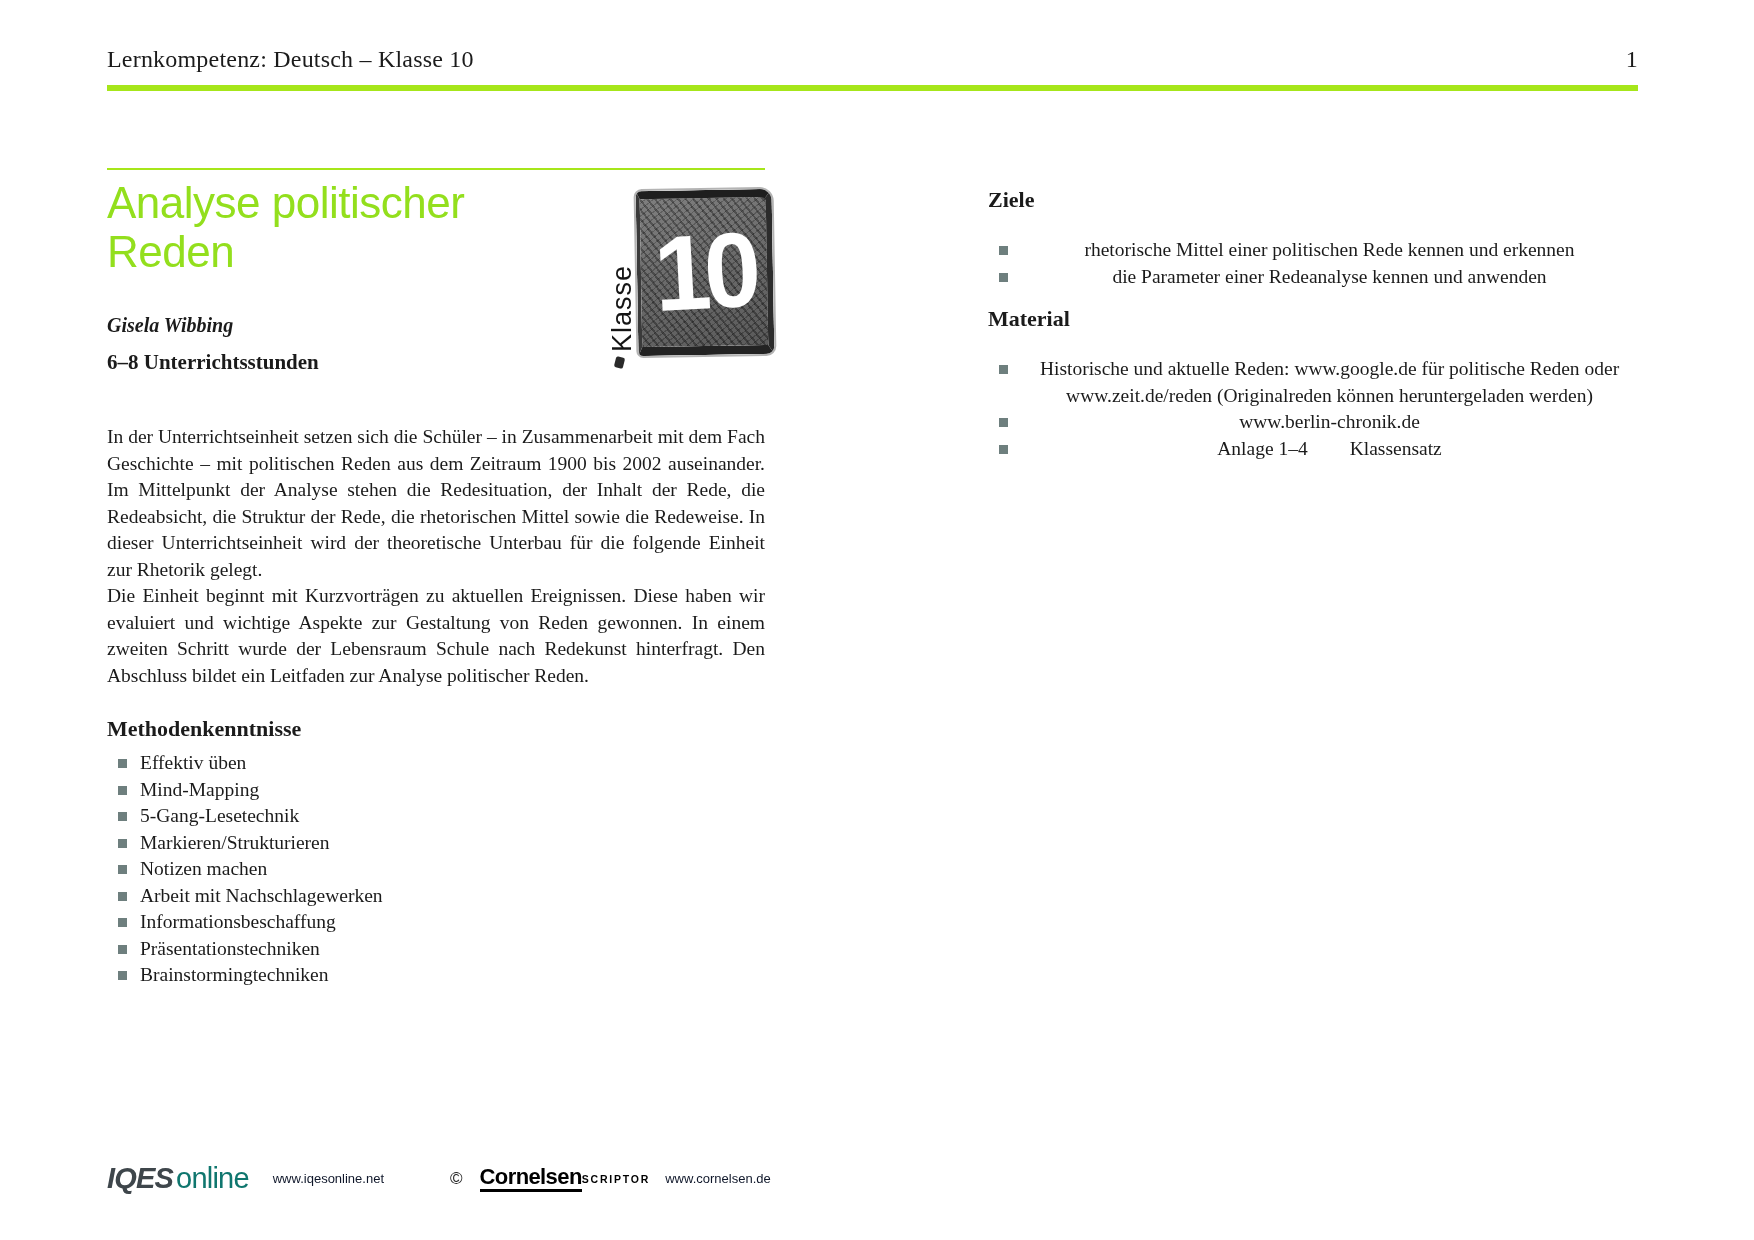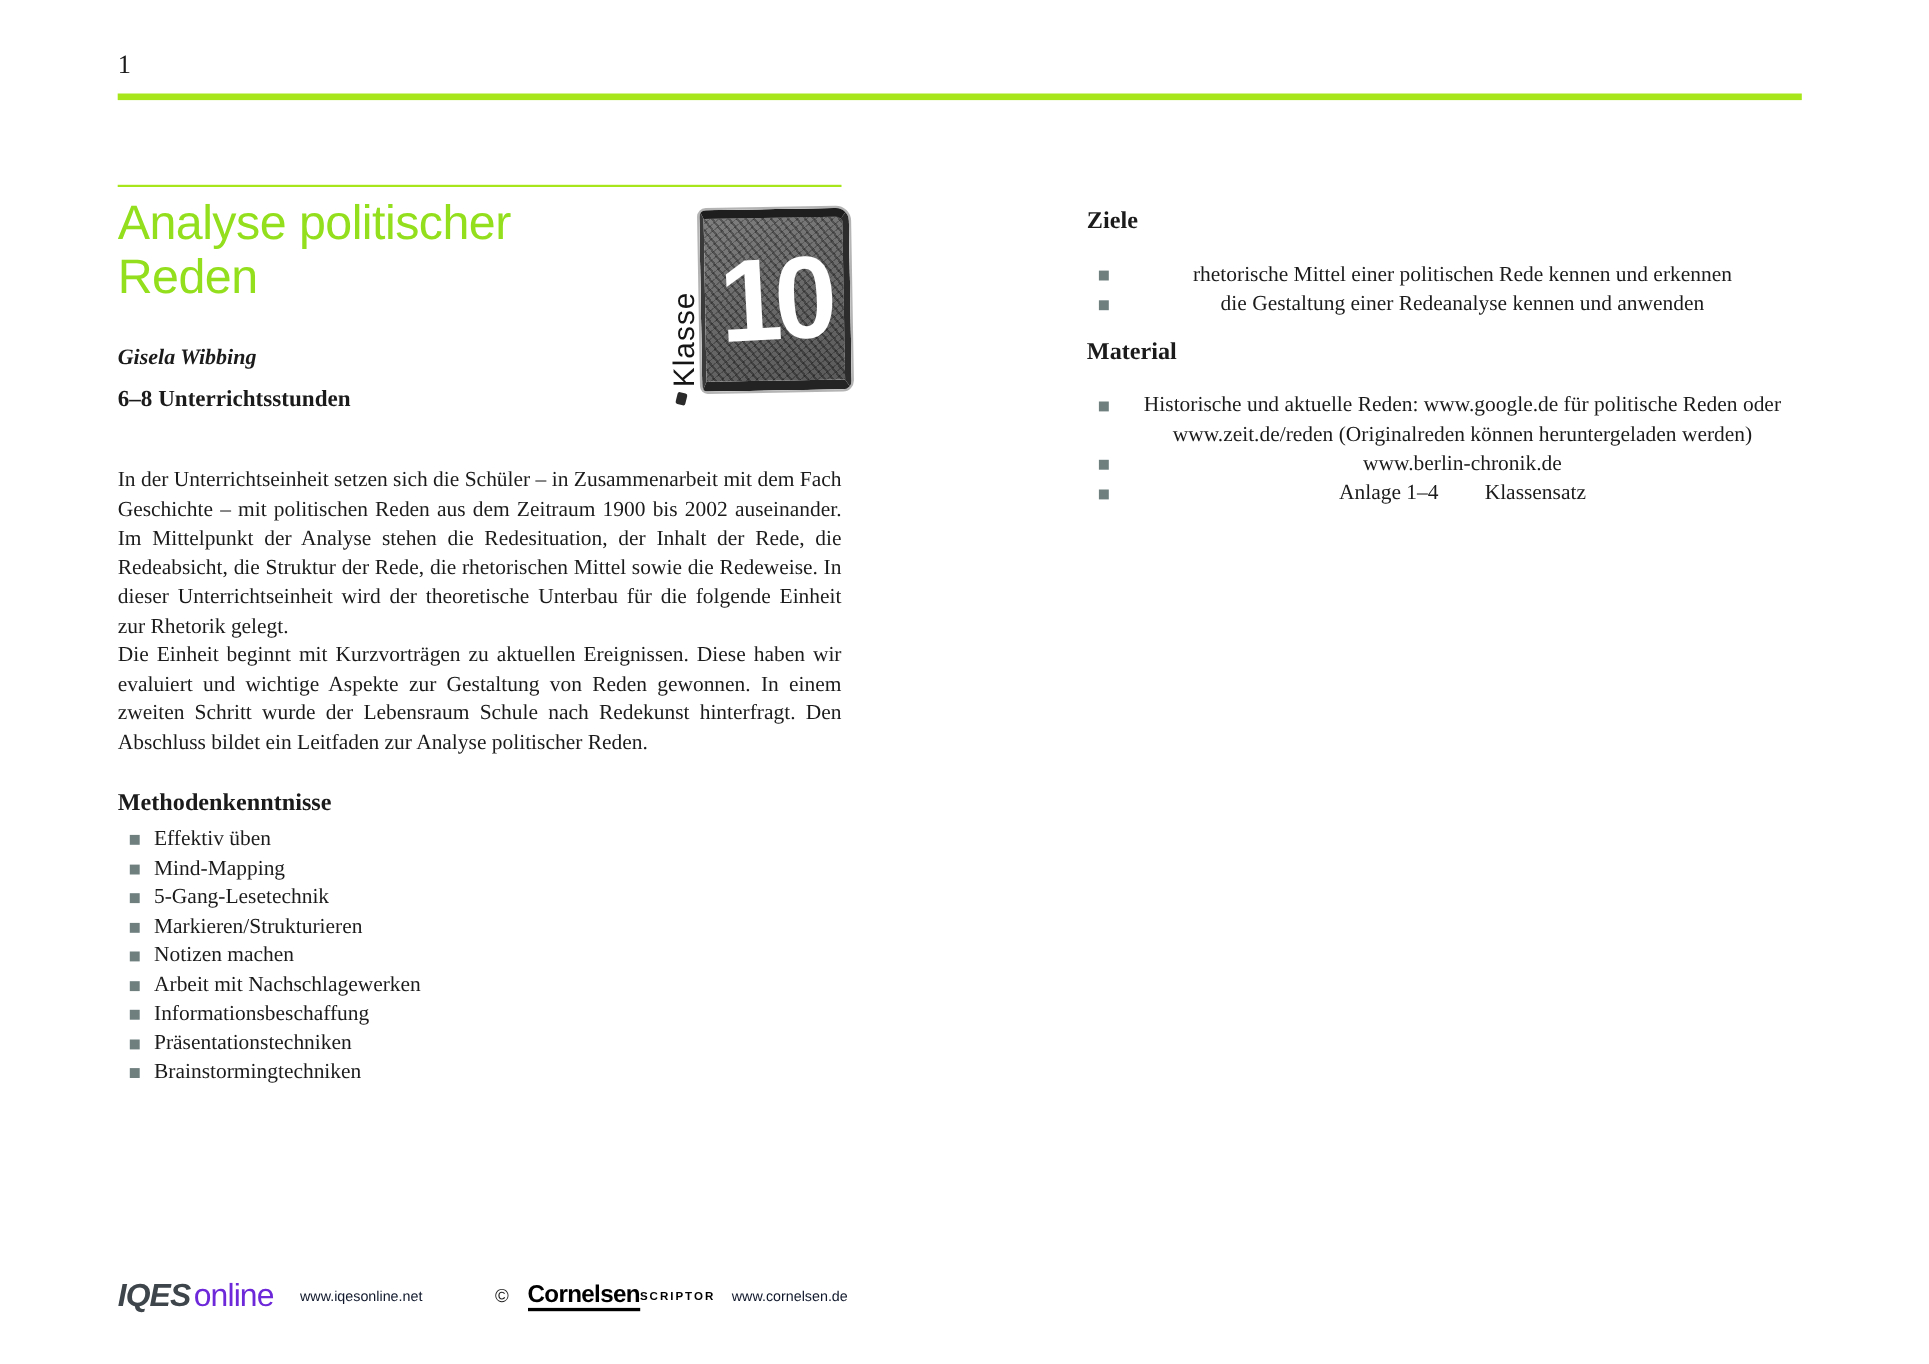--- a/index.html
+++ b/index.html
@@ -82,38 +82,39 @@
   .right-col h2.material-h { margin-top:15px; }
 
   
   .footer {
     position:absolute; left:107px; top:1162px; width:1000px;
     display:flex; align-items:center;
     font-family:"Liberation Sans", sans-serif;
   }
   .iqes { font-size:29px; letter-spacing:-0.8px; white-space:nowrap; }
   .iqes-bold { font-weight:bold; color:#3e464b;font-style:italic; }
-  .iqes-light { font-weight:400; color:#6d28d9; margin-left:3px; }
+  .iqes-light { font-weight:400; color:#0f766e; margin-left:3px; }
   .url { font-size:13px; color:#0f172a; }
   .iqes-url { margin-left:24px; }
   .copy { margin-left:66px; font-size:17px; color:#1b1b1b; }
   .cornelsen { margin-left:17px; display:inline-flex; flex-direction:row; align-items:center; }
   .c-name {
     font-weight:bold; font-size:22px; color:#000; line-height:1;
     letter-spacing:-0.6px; border-bottom:3px solid #000; padding-bottom:1px;
   }
   .c-sub { font-weight:bold; font-size:10.5px; letter-spacing:1.8px; color:#000; margin-top:1px; }
   .cornelsen-url { margin-left:15px; }
 </style>
 </head>
 <body>
 
 <div class="page">
 
   <header class="hdr">
+    <span>Lernkompetenz: Deutsch – Klasse 10</span>
     <span>1</span>
   </header>
   <div class="hdr-rule"></div>
 
   <section class="left-col">
     <div class="title-rule"></div>
     <h1 class="title">Analyse politischer Reden</h1>
 
     <div class="badge">
       <div class="badge-label-wrap">
@@ -144,21 +145,21 @@
       <li><span class="sq"></span><span>Informationsbeschaffung</span></li>
       <li><span class="sq"></span><span>Präsentationstechniken</span></li>
       <li><span class="sq"></span><span>Brainstormingtechniken</span></li>
     </ul>
   </section>
 
   <aside class="right-col">
     <h2 class="sec">Ziele</h2>
     <ul class="bullets">
       <li><span class="sq"></span><span>rhetorische Mittel einer politischen Rede kennen und erkennen</span></li>
-      <li><span class="sq"></span><span>die Gestaltung einer Redeanalyse kennen und anwenden</span></li>
+      <li><span class="sq"></span><span>die Parameter einer Redeanalyse kennen und anwenden</span></li>
     </ul>
 
     <h2 class="sec material-h">Material</h2>
     <ul class="bullets">
       <li><span class="sq"></span><span>Historische und aktuelle Reden: www.google.de für politische Reden oder www.zeit.de/reden (Originalreden können heruntergeladen werden)</span></li>
       <li><span class="sq"></span><span>www.berlin-chronik.de</span></li>
       <li><span class="sq"></span><span>Anlage 1–4</span><span class="extra">Klassensatz</span></li>
     </ul>
   </aside>
 

